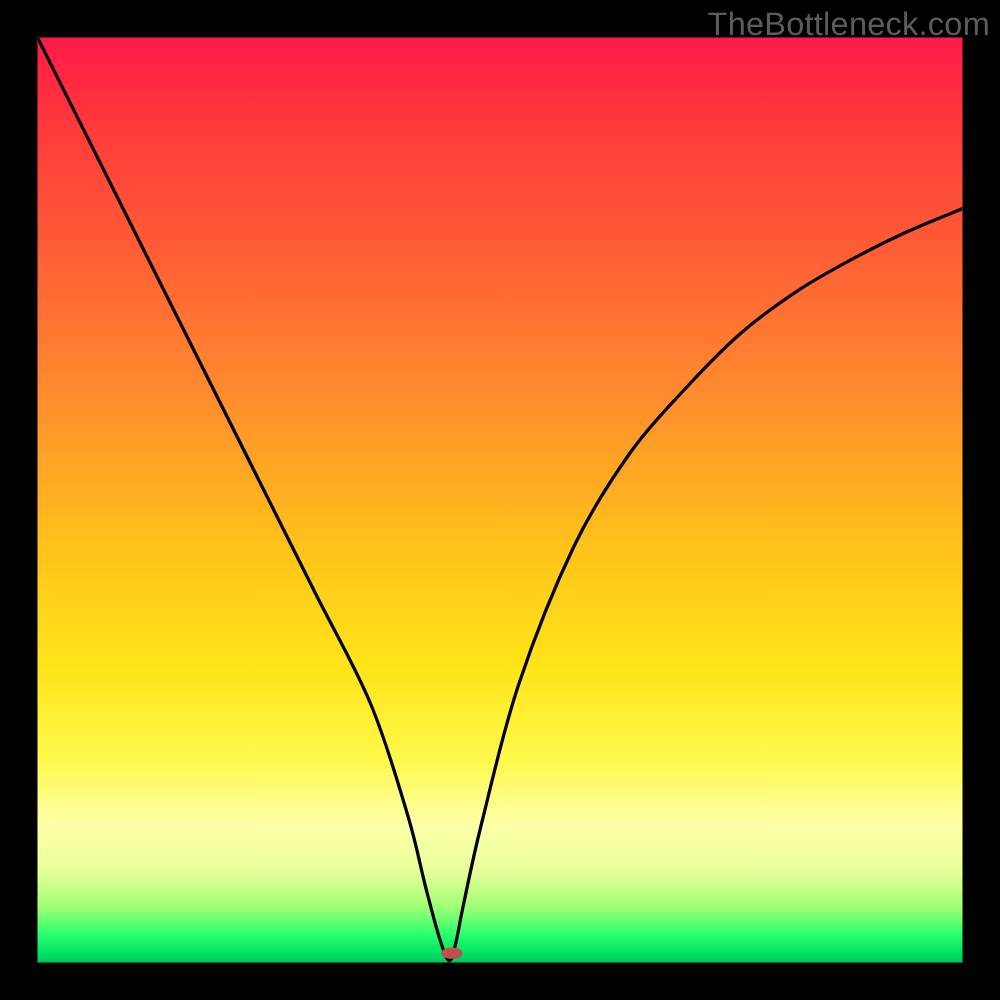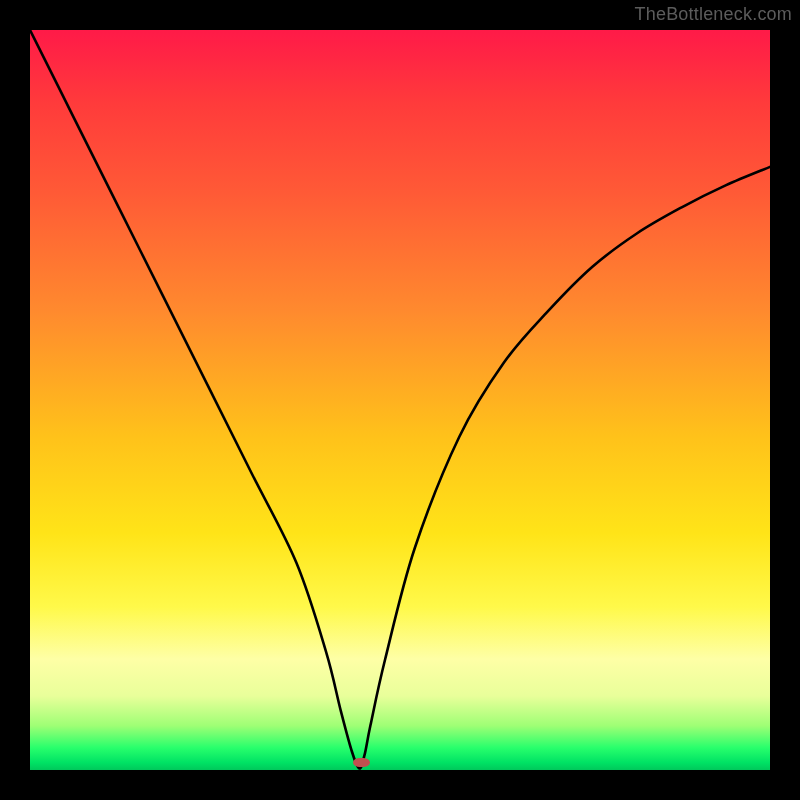--- a/index.html
+++ b/index.html
@@ -51,21 +51,21 @@
   .marker {
     position: absolute;
     border-radius: 50% / 55%;
     background: #c05050;
   }
   .watermark {
     position: absolute;
     top: 4px;
     right: 8px;
     font-family: Arial, Helvetica, sans-serif;
-    font-size: 18px;
+    font-size: 26px;
     color: #5c5c5c;
     letter-spacing: 0.2px;
   }
 </style>
 </head>
 <body>
 
 <div class="frame">
   <div class="plot-area">
     <svg class="curve" viewBox="0 0 740 740" preserveAspectRatio="none">

